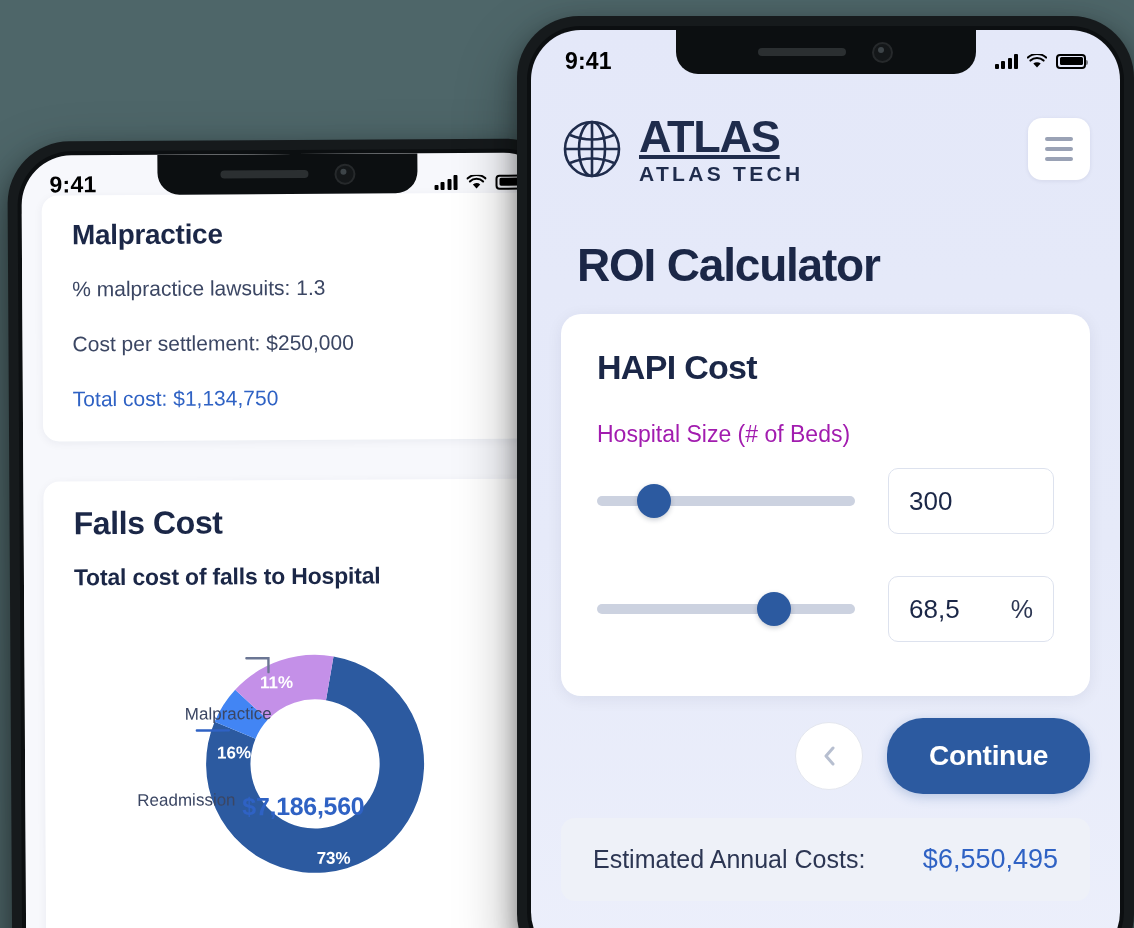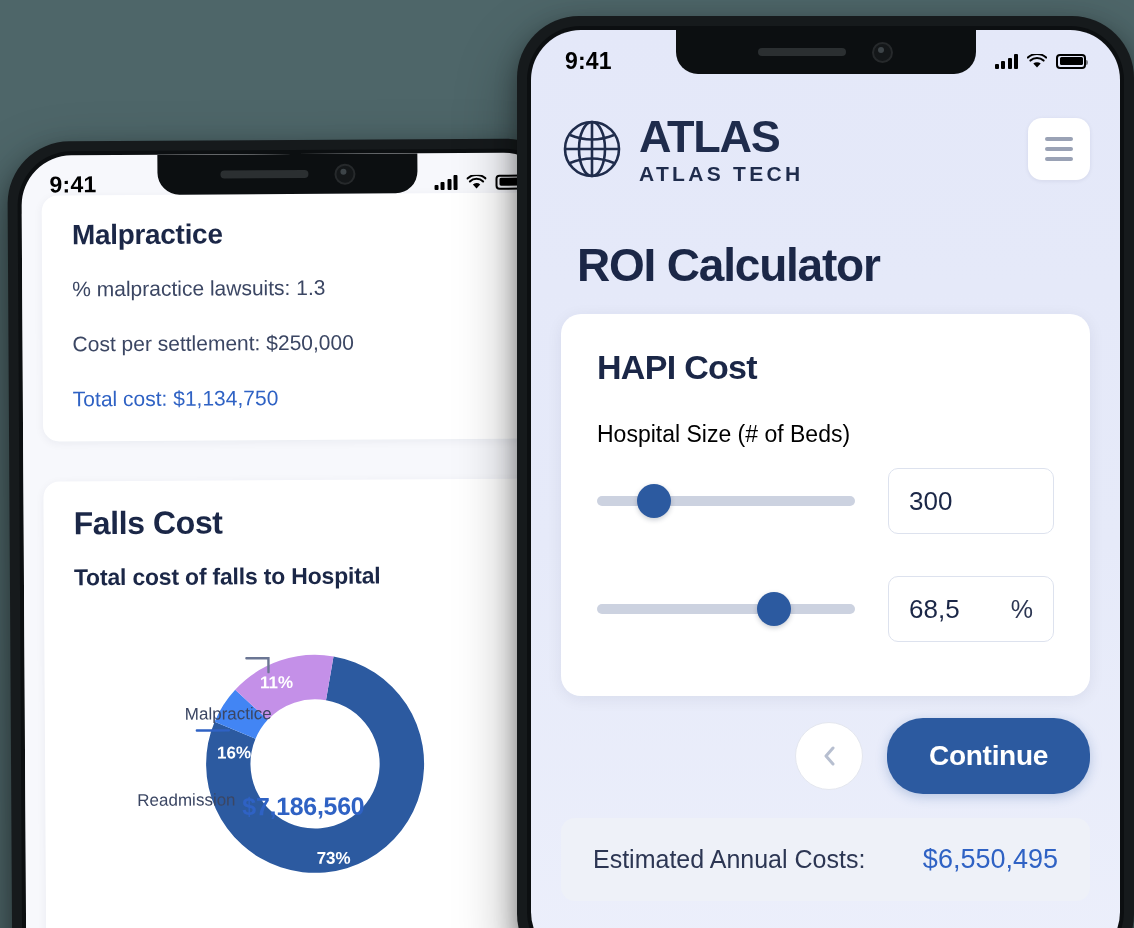--- a/index.html
+++ b/index.html
@@ -198,20 +198,21 @@
     padding: 22px 0 6px;
   }
   .logo { display: flex; align-items: center; gap: 16px; }
   .logo-text { line-height: 1; }
   .logo-main {
     display: block;
     font-size: 45px;
     font-weight: bold;
     color: #1f2c4c;
     letter-spacing: -1.2px;
+    text-decoration: underline;
   }
   .logo-sub {
     display: block;
     font-size: 21px;
     font-weight: bold;
     color: #1f2c4c;
     letter-spacing: 3.3px;
     margin-top: 4px;
   }
   .menu-btn {
@@ -250,21 +251,21 @@
   }
   .calc-card h3 {
     font-size: 34px;
     font-weight: bold;
     color: #1b2747;
     letter-spacing: -.7px;
     margin-bottom: 34px;
   }
   .field-label {
     font-size: 23px;
-    color: #000000;
+    color: #a21caf;
     margin-bottom: 20px;
   }
   .field-row {
     display: flex;
     align-items: center;
     gap: 33px;
     margin-bottom: 42px;
   }
   .slider {
     position: relative;

